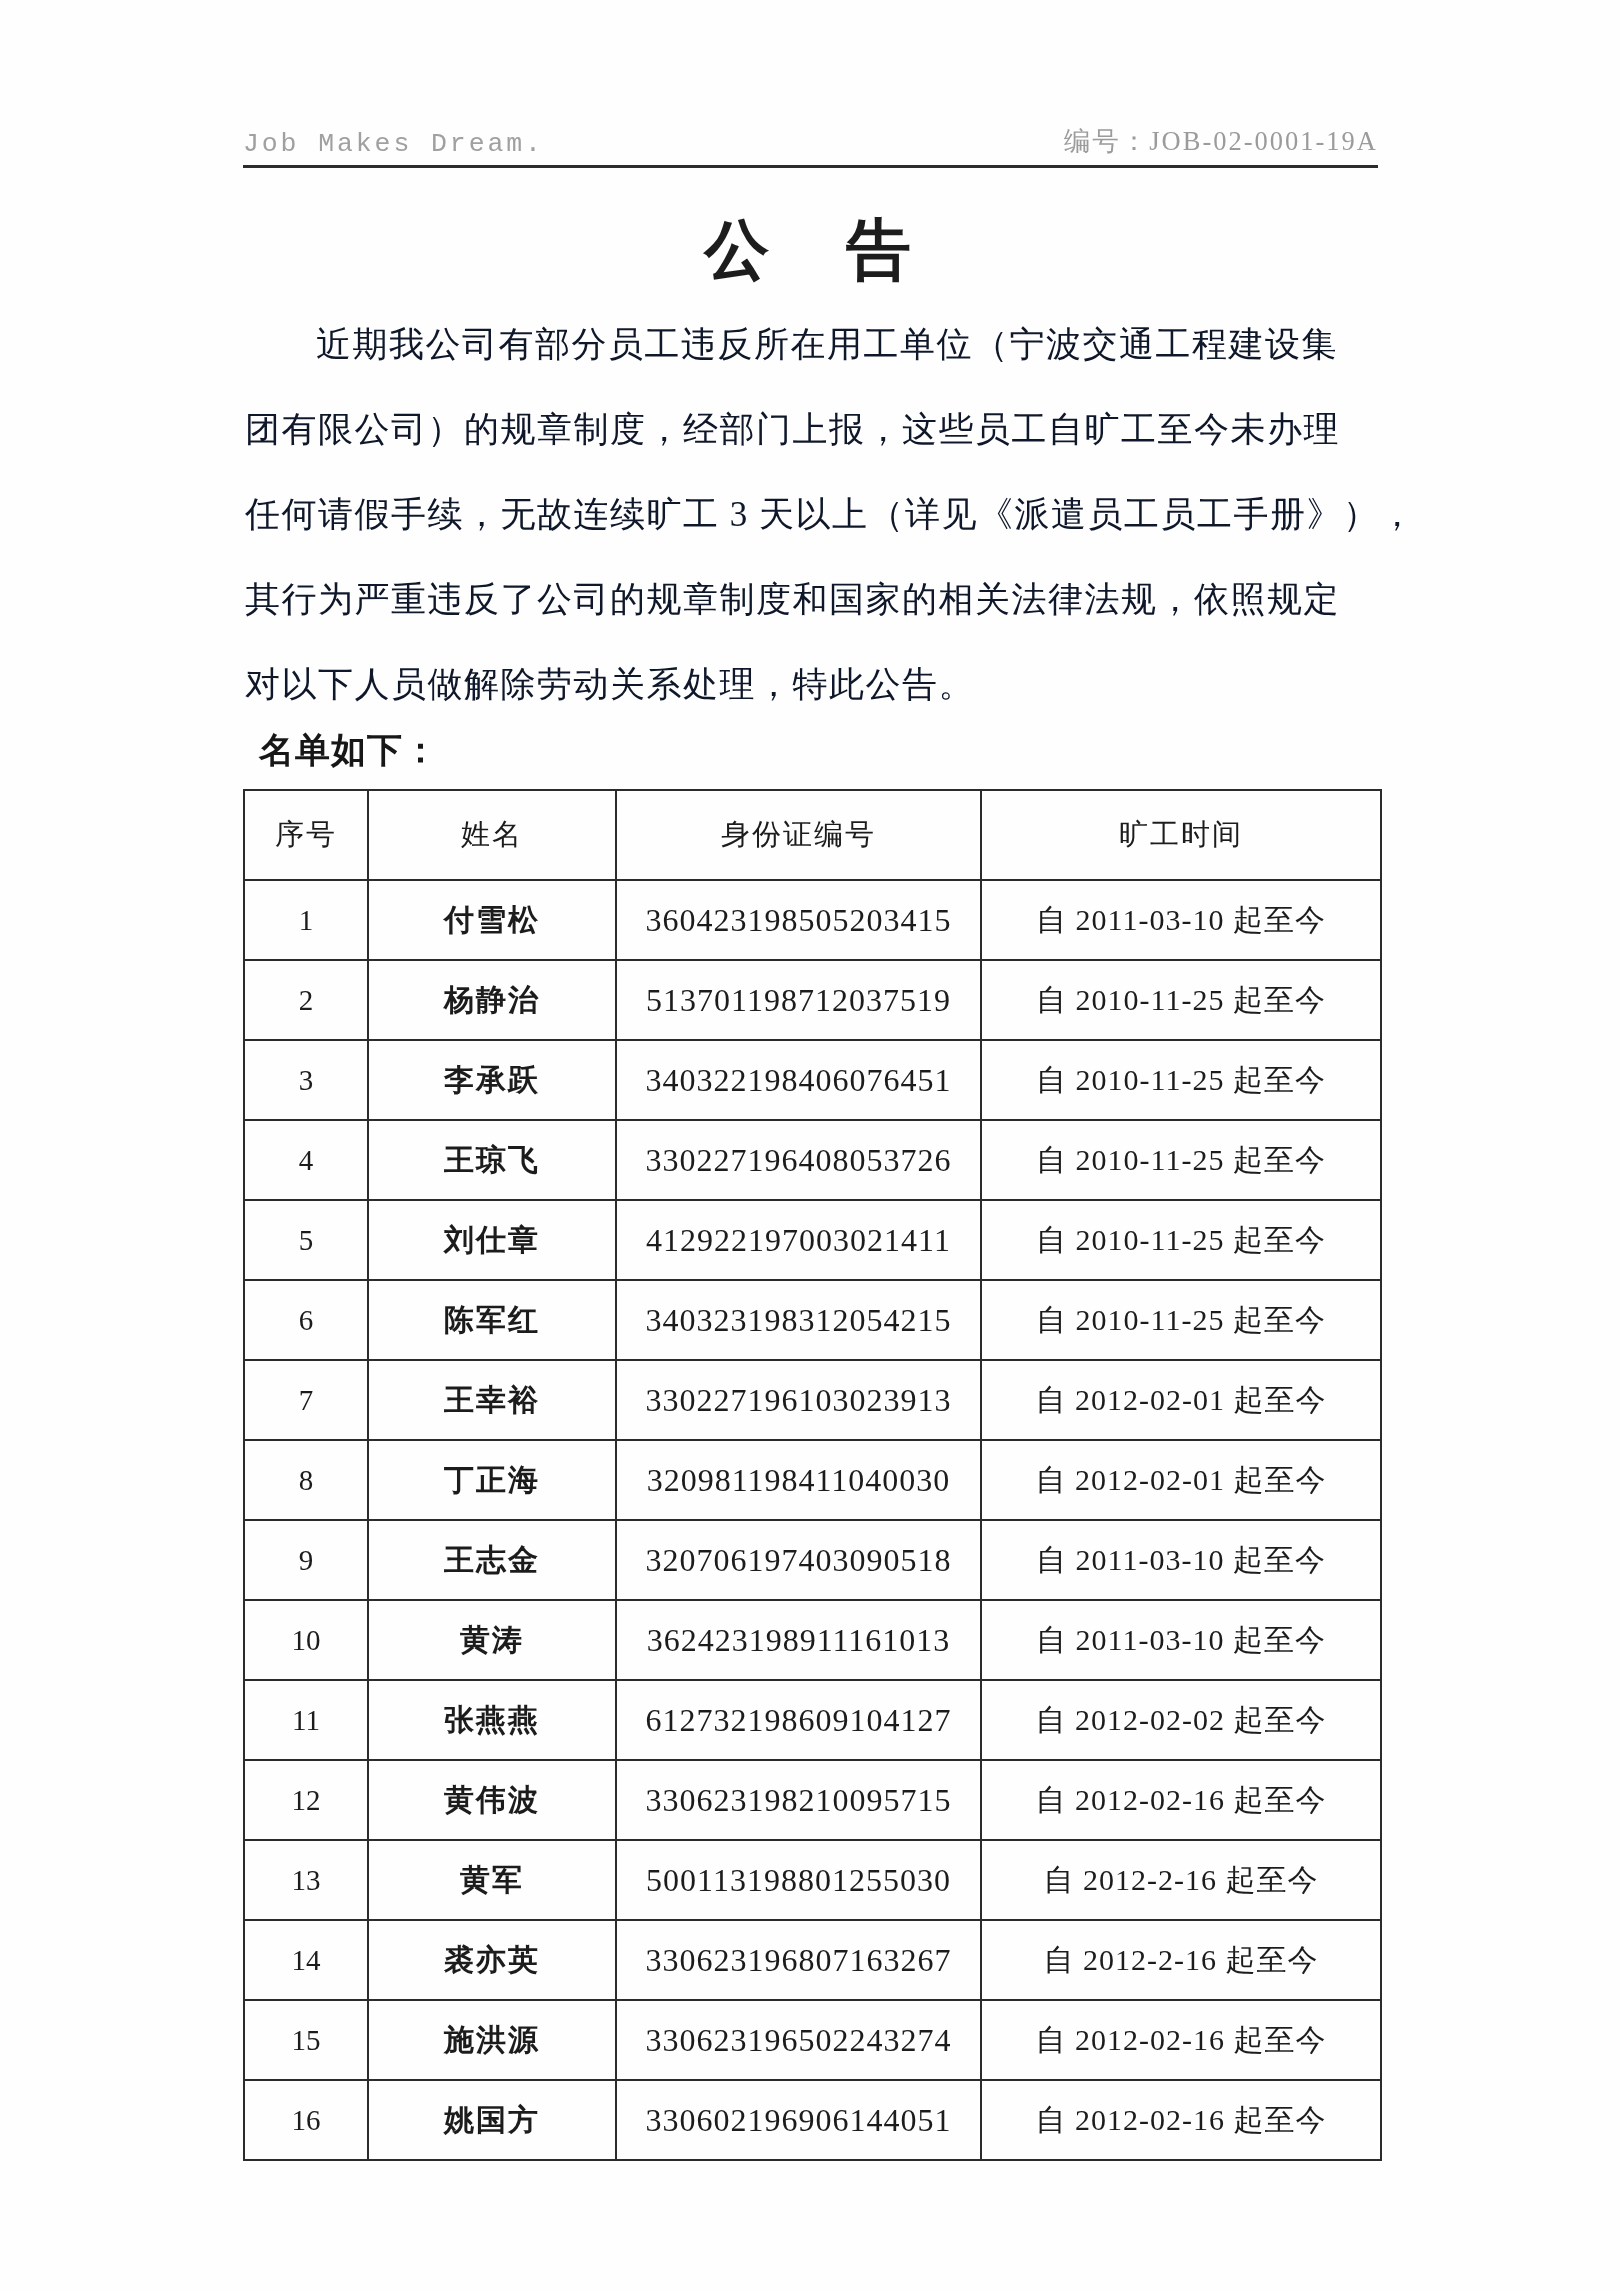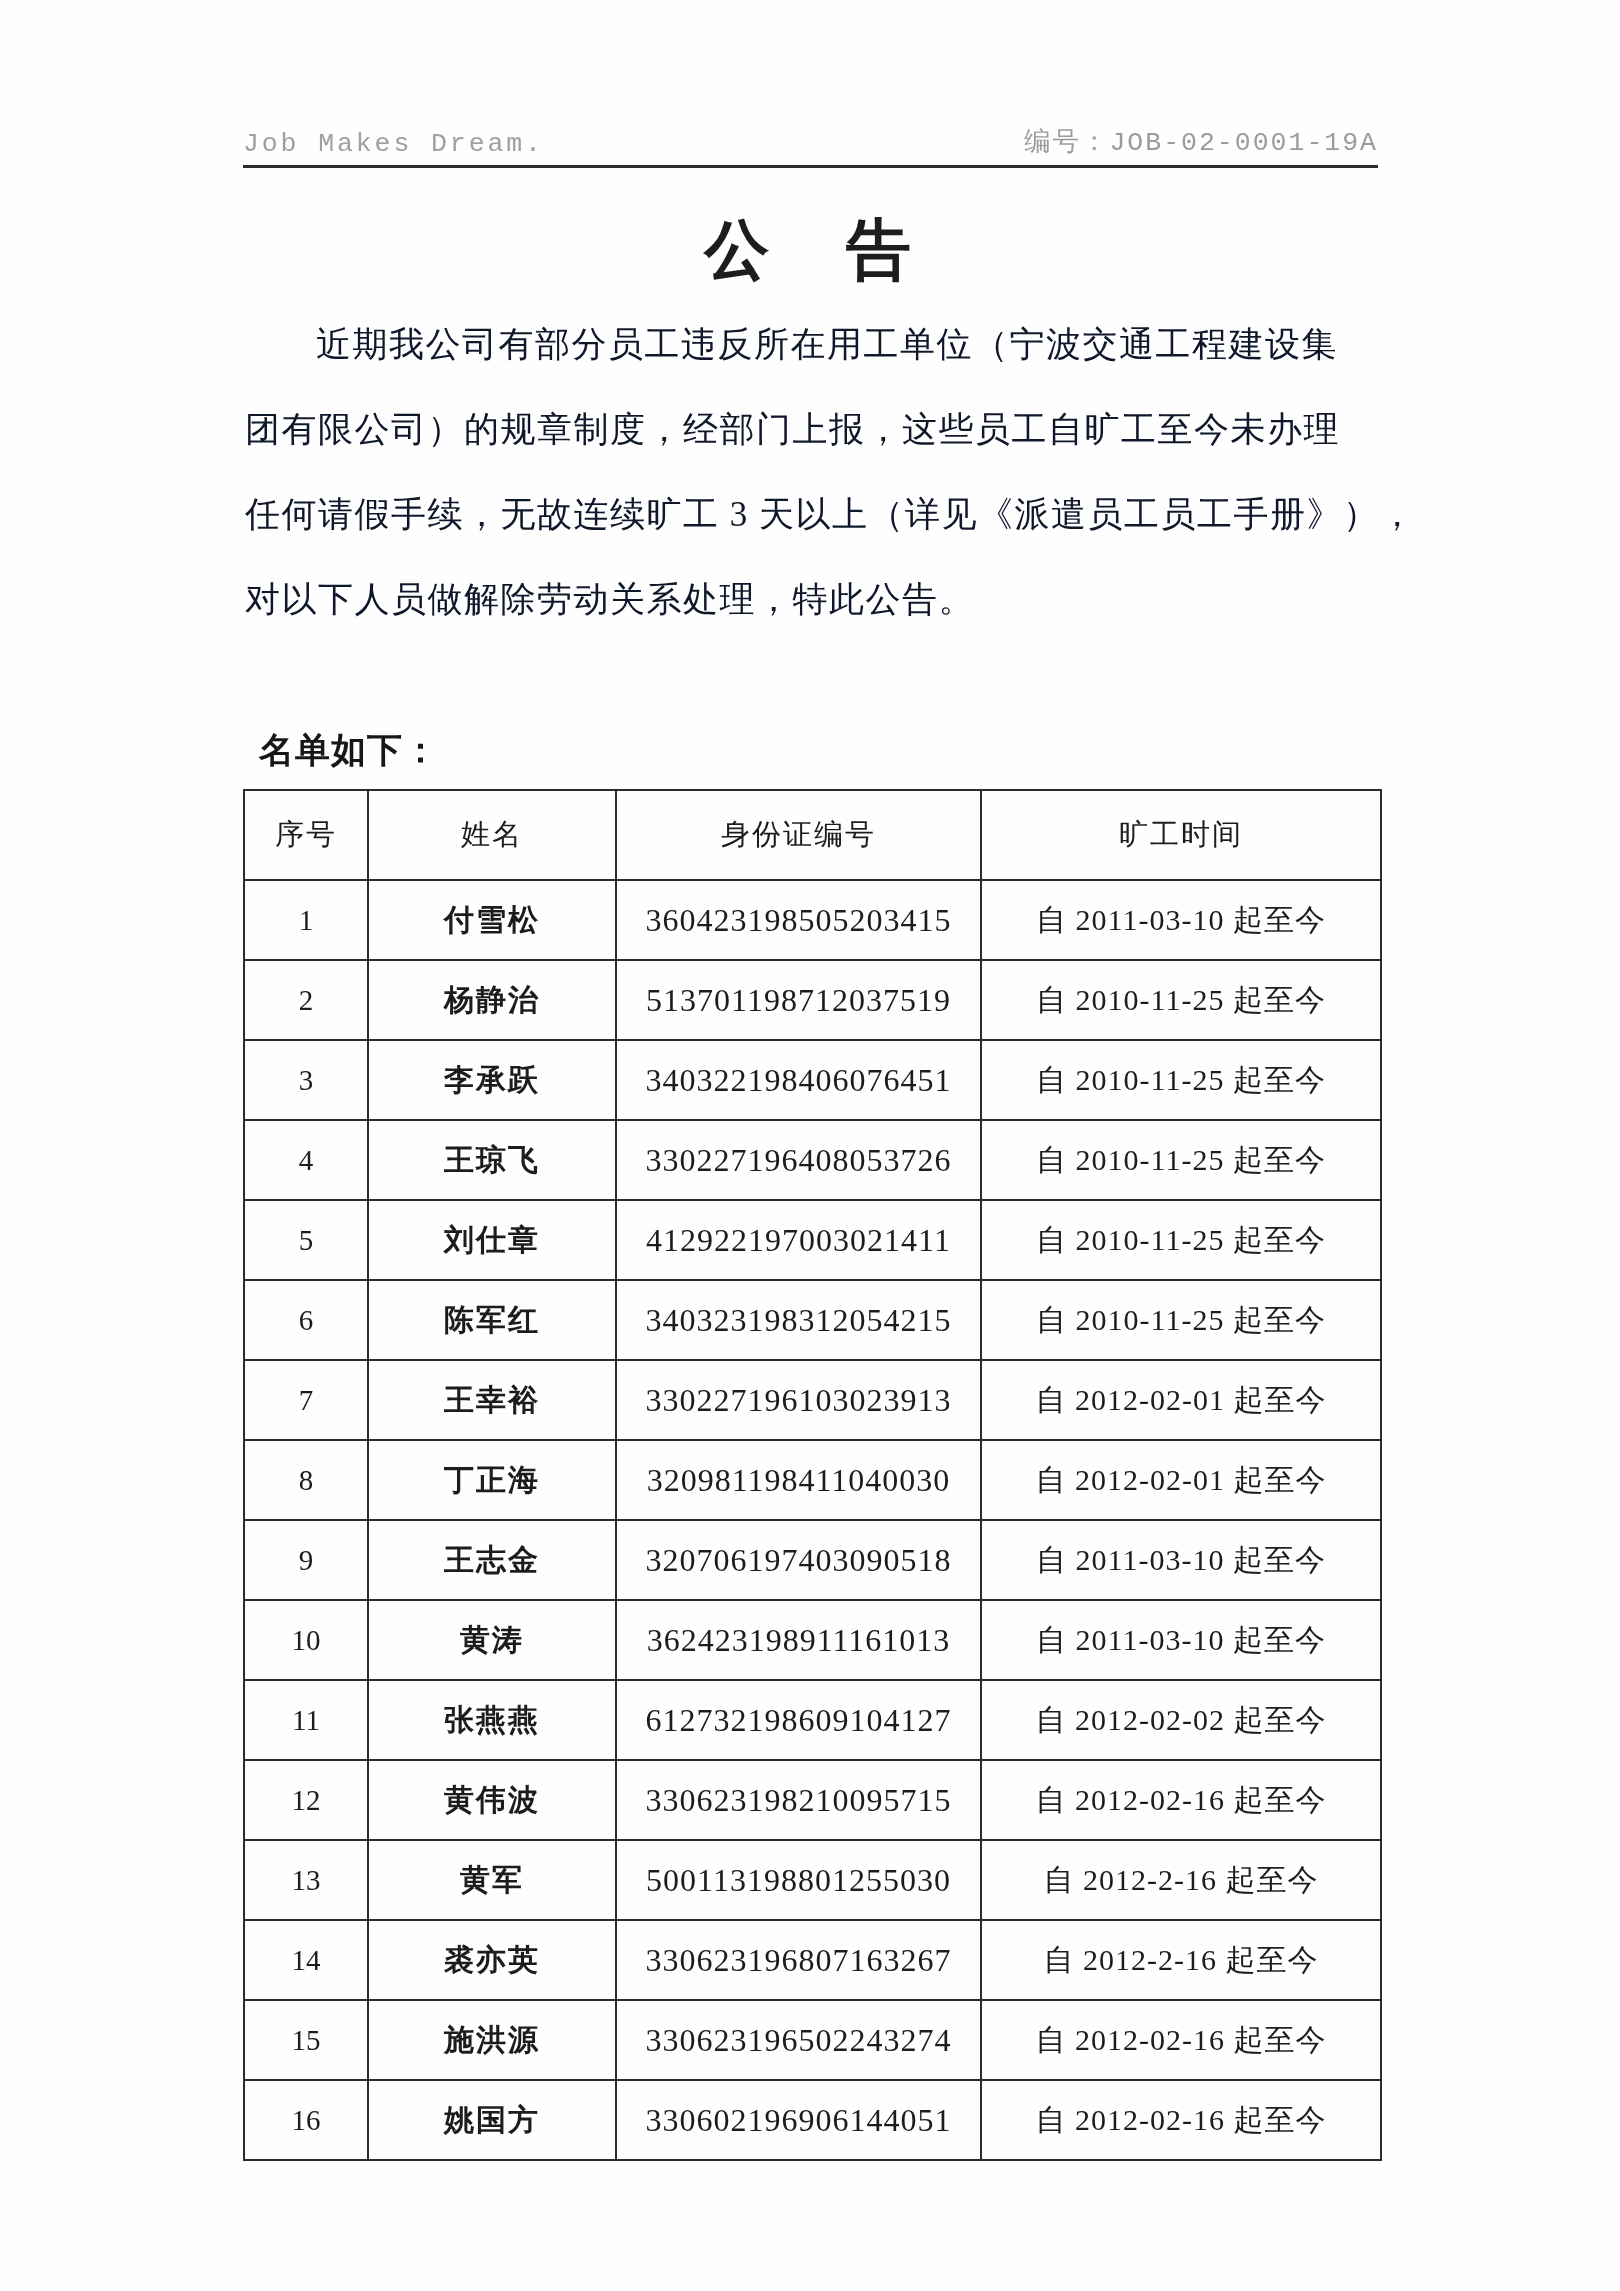--- a/index.html
+++ b/index.html
@@ -27,21 +27,21 @@
     border-bottom: 3.9px solid #2c2c2c;
     padding-bottom: 5.9px;
   }
   .slogan {
     font-family: "Liberation Mono", "DejaVu Sans Mono", monospace;
     font-size: 26.5px;
     letter-spacing: 2.9px;
     color: #a0a0a0;
   }
   .doc-number {
-    font-family: Liberation Mono, monospace;
+    font-family: Liberation Serif, serif;
     font-size: 26.5px;
     letter-spacing: 2px;
     color: #9b9b9b;
     margin-left: 6px;
   }
 
   .title {
     position: absolute;
     top: 206px;
     left: 243px;
@@ -126,20 +126,21 @@
     <span class="slogan">Job Makes Dream.</span>
     <span class="doc-number">编号：JOB-02-0001-19A</span>
   </header>
 
   <h1 class="title">公　告</h1>
 
   <div class="body-text">
       <div class="body-line indent">近期我公司有部分员工违反所在用工单位（宁波交通工程建设集</div>
       <div class="body-line">团有限公司）的规章制度，经部门上报，这些员工自旷工至今未办理</div>
       <div class="body-line">任何请假手续，无故连续旷工 3 天以上（详见《派遣员工员工手册》），</div>
+      <div class="body-line">其行为严重违反了公司的规章制度和国家的相关法律法规，依照规定</div>
       <div class="body-line">对以下人员做解除劳动关系处理，特此公告。</div>
     </div>
 
   <div class="list-label">名单如下：</div>
 
   <table class="roster">
     <colgroup>
       <col class="c-index">
       <col class="c-name">
       <col class="c-id">

